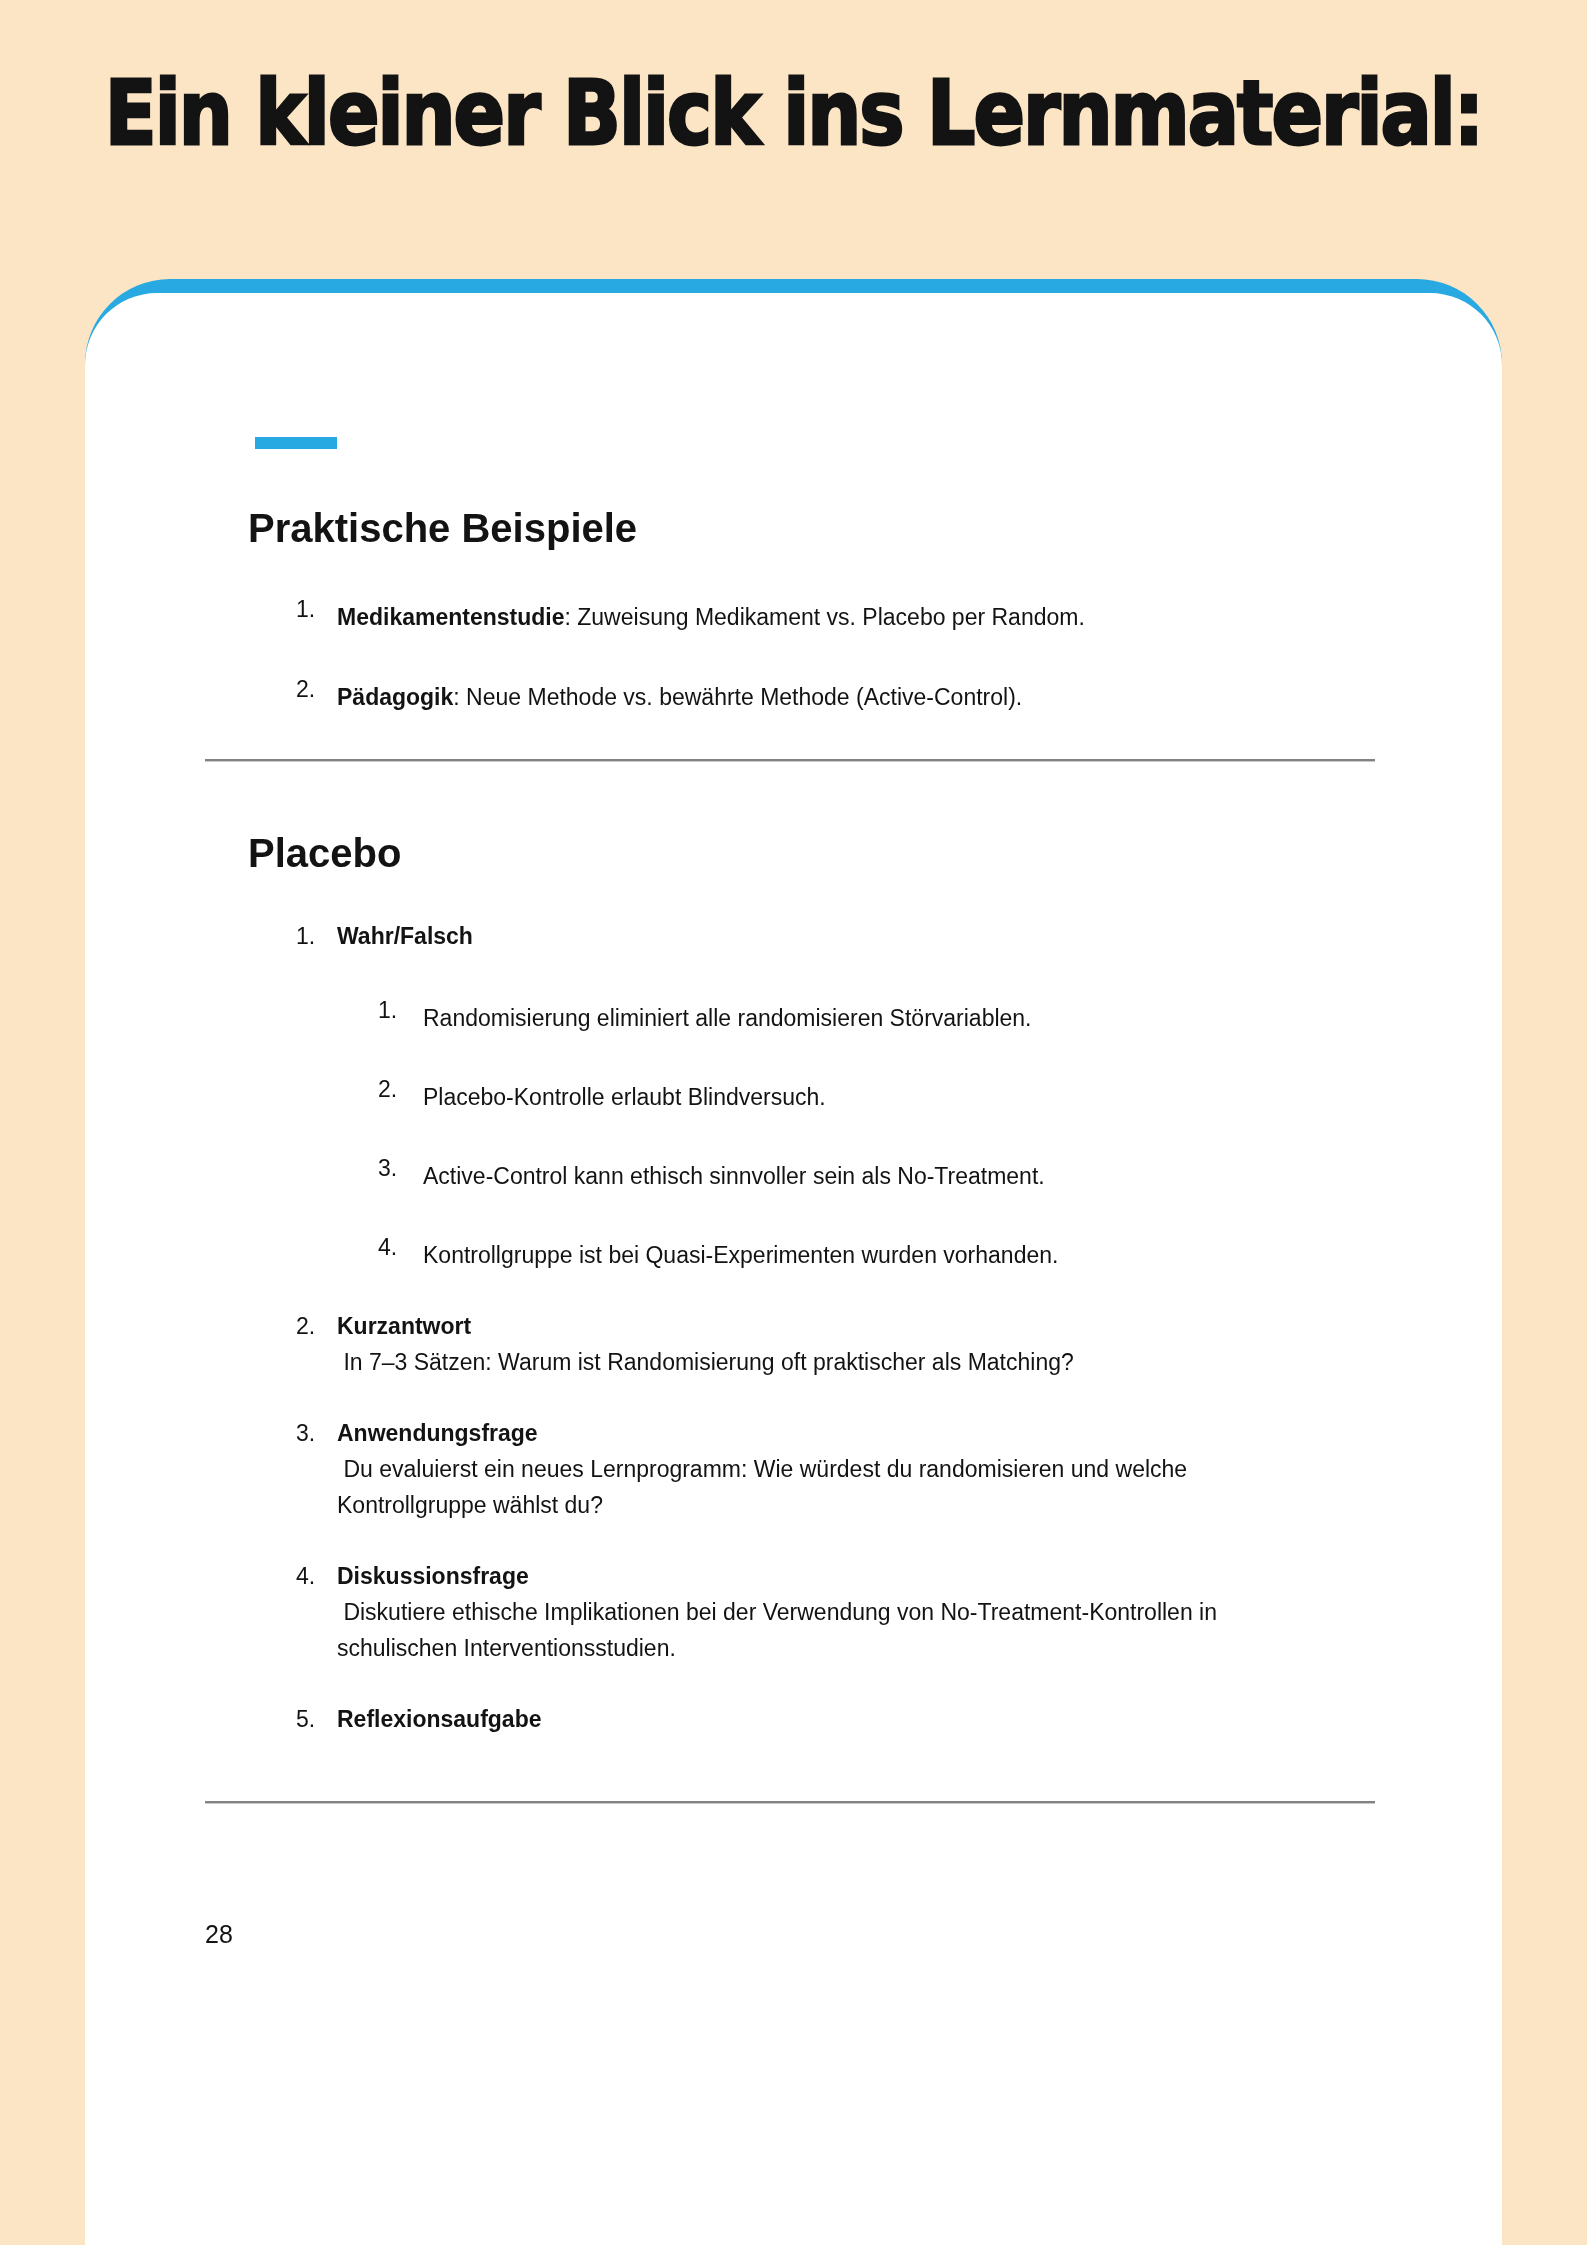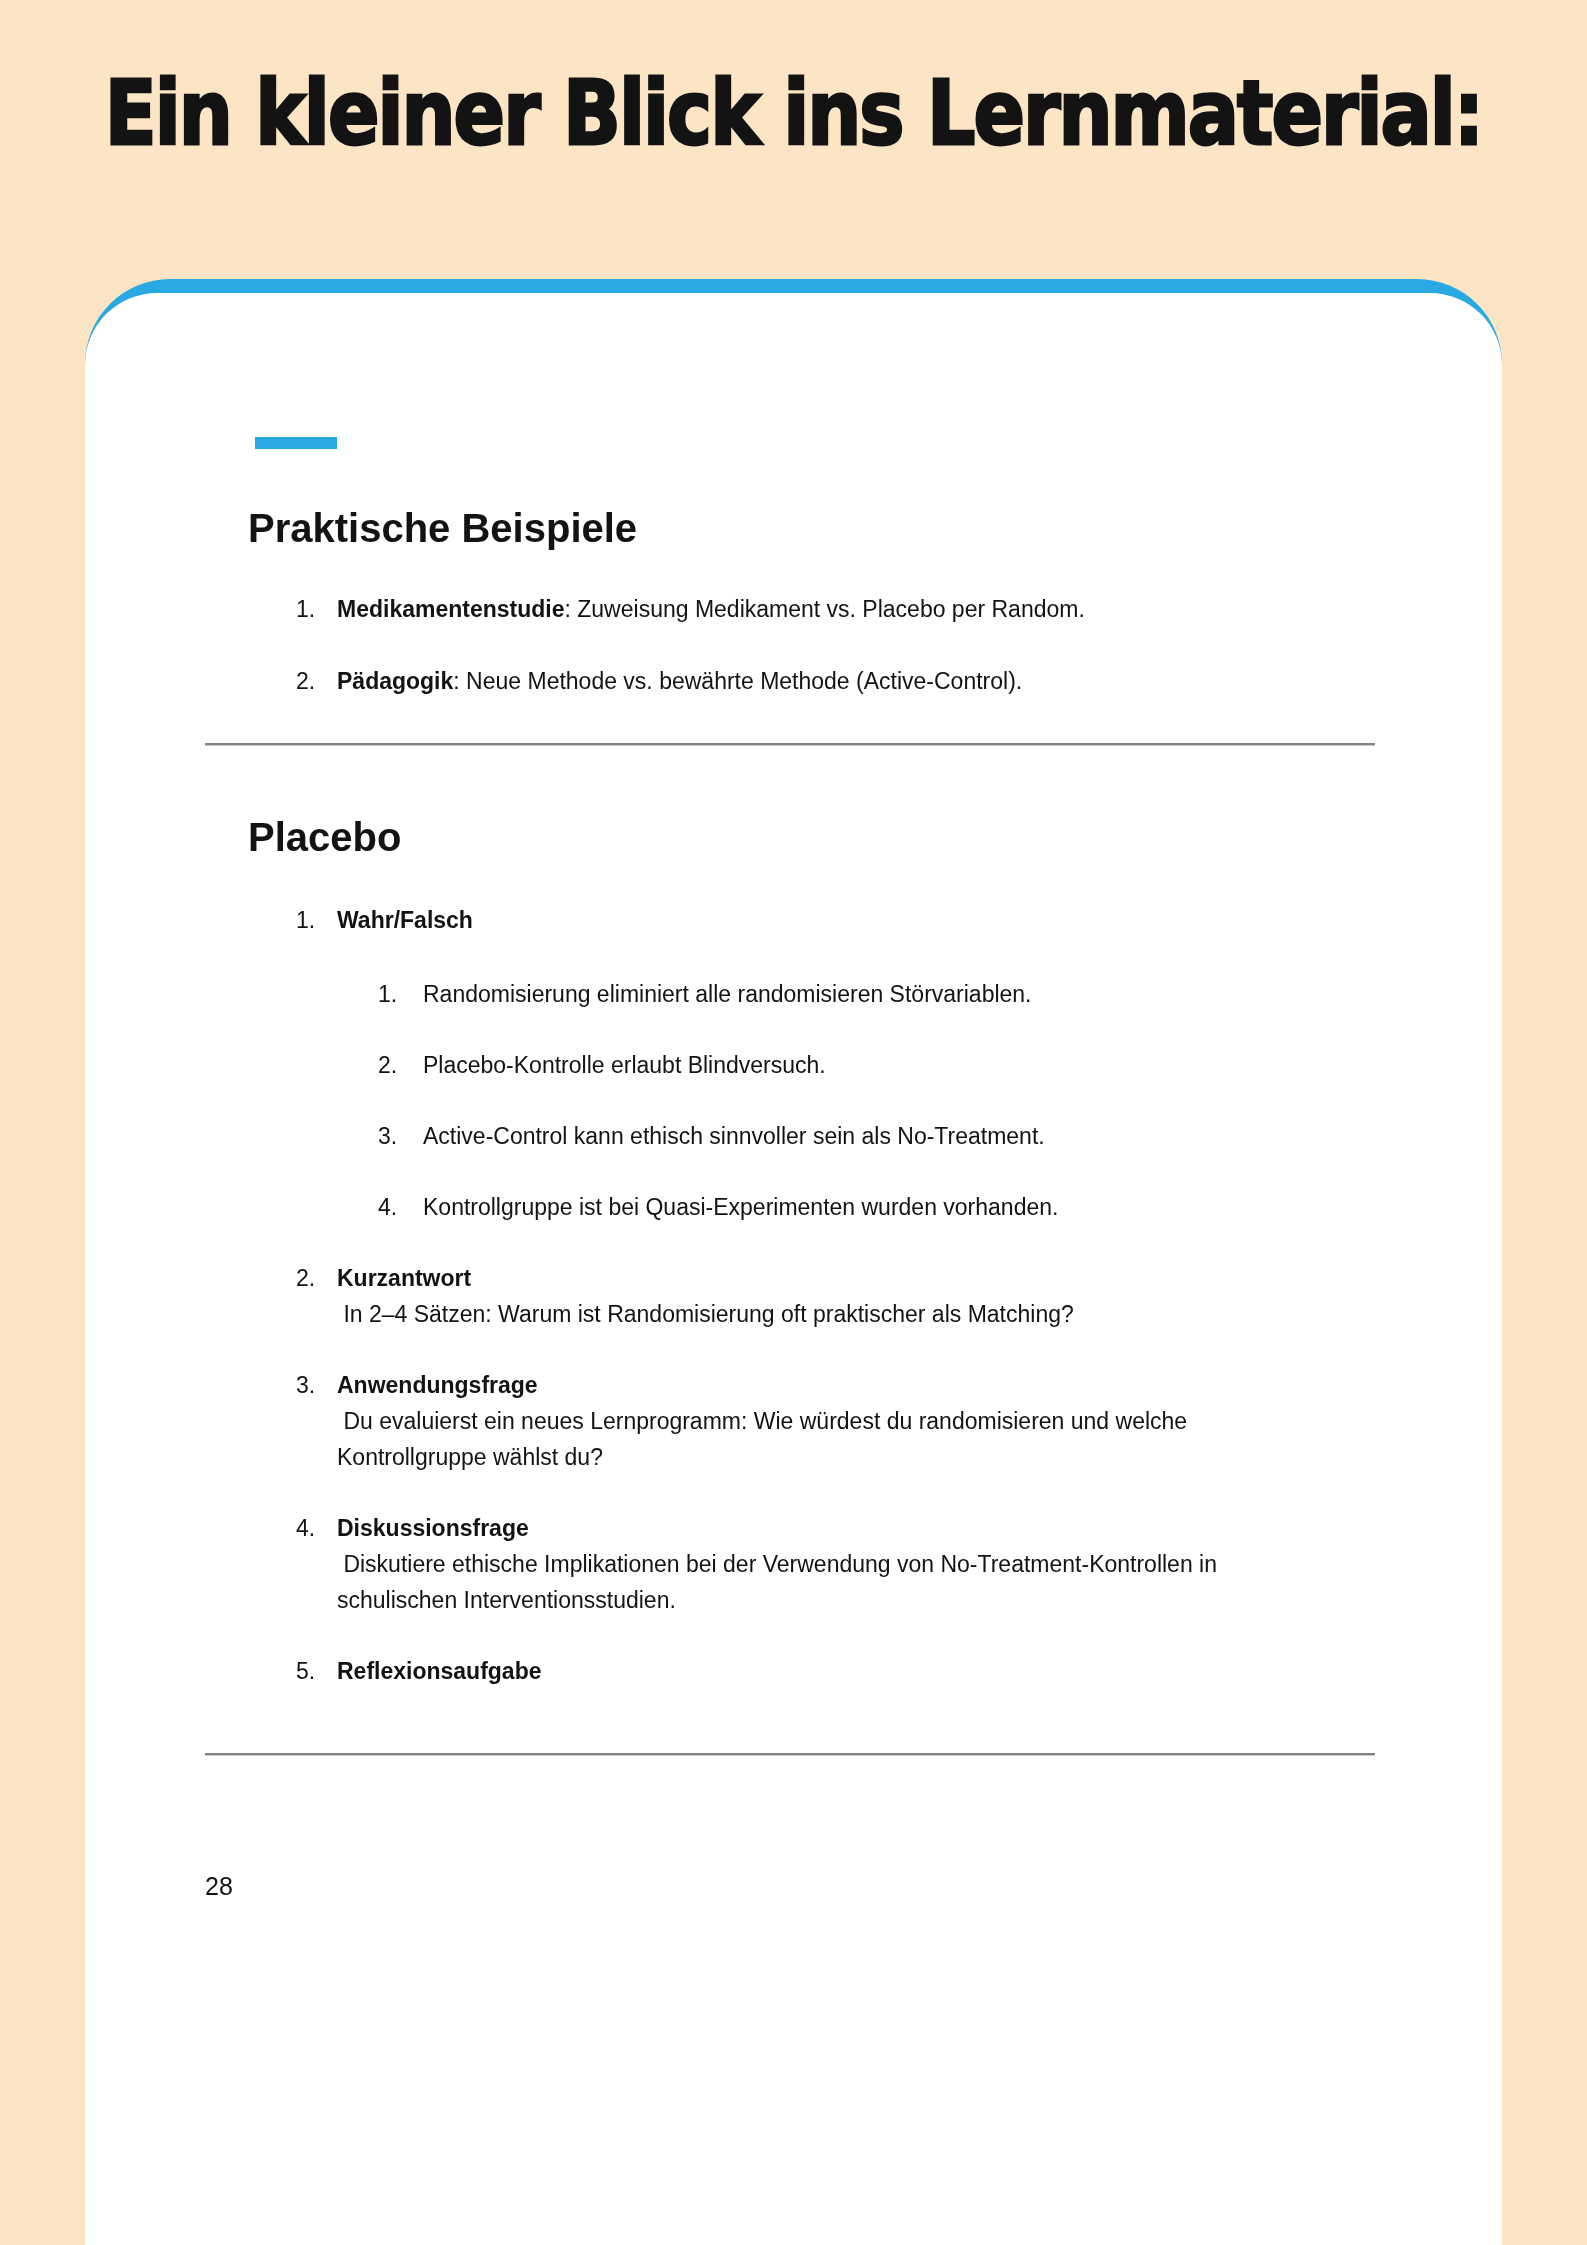--- a/index.html
+++ b/index.html
@@ -63,21 +63,21 @@
   .main-list { margin-top: 40px; }
   .tasks-list { margin-top: 42px; }
   .row { display: flex; margin-bottom: 36px; }
   .task { margin-bottom: 35px; }
   .task-head { display: flex; }
   .num {
     flex: none;
     width: 41px;
     margin-left: 91px;
   }
-  .itext { max-width: 1000px; }
+  .itext { max-width: 1000px; margin-top: 8px; }
   .term { font-weight: bold; }
   .desc {
     margin-left: 132px;
     max-width: 1000px;
     white-space: pre-wrap;
   }
   .sub-list { margin-top: 38px; }
   .sub-row { display: flex; margin-bottom: 35px; }
   .sub-row .num {
     width: 45px;
@@ -149,21 +149,21 @@
             <div class="itext">Kontrollgruppe ist bei Quasi-Experimenten wurden vorhanden.</div>
           </div>
         </div>
       </div>
 
       <div class="task">
         <div class="task-head">
           <span class="num">2.</span>
           <span class="term">Kurzantwort</span>
         </div>
-        <div class="desc"> In 2–4 Sätzen: Warum ist Randomisierung oft praktischer als Matching?</div>
+        <div class="desc"> In 7–3 Sätzen: Warum ist Randomisierung oft praktischer als Matching?</div>
       </div>
 
       <div class="task">
         <div class="task-head">
           <span class="num">3.</span>
           <span class="term">Anwendungsfrage</span>
         </div>
         <div class="desc"> Du evaluierst ein neues Lernprogramm: Wie würdest du randomisieren und welche Kontrollgruppe wählst du?</div>
       </div>
 

